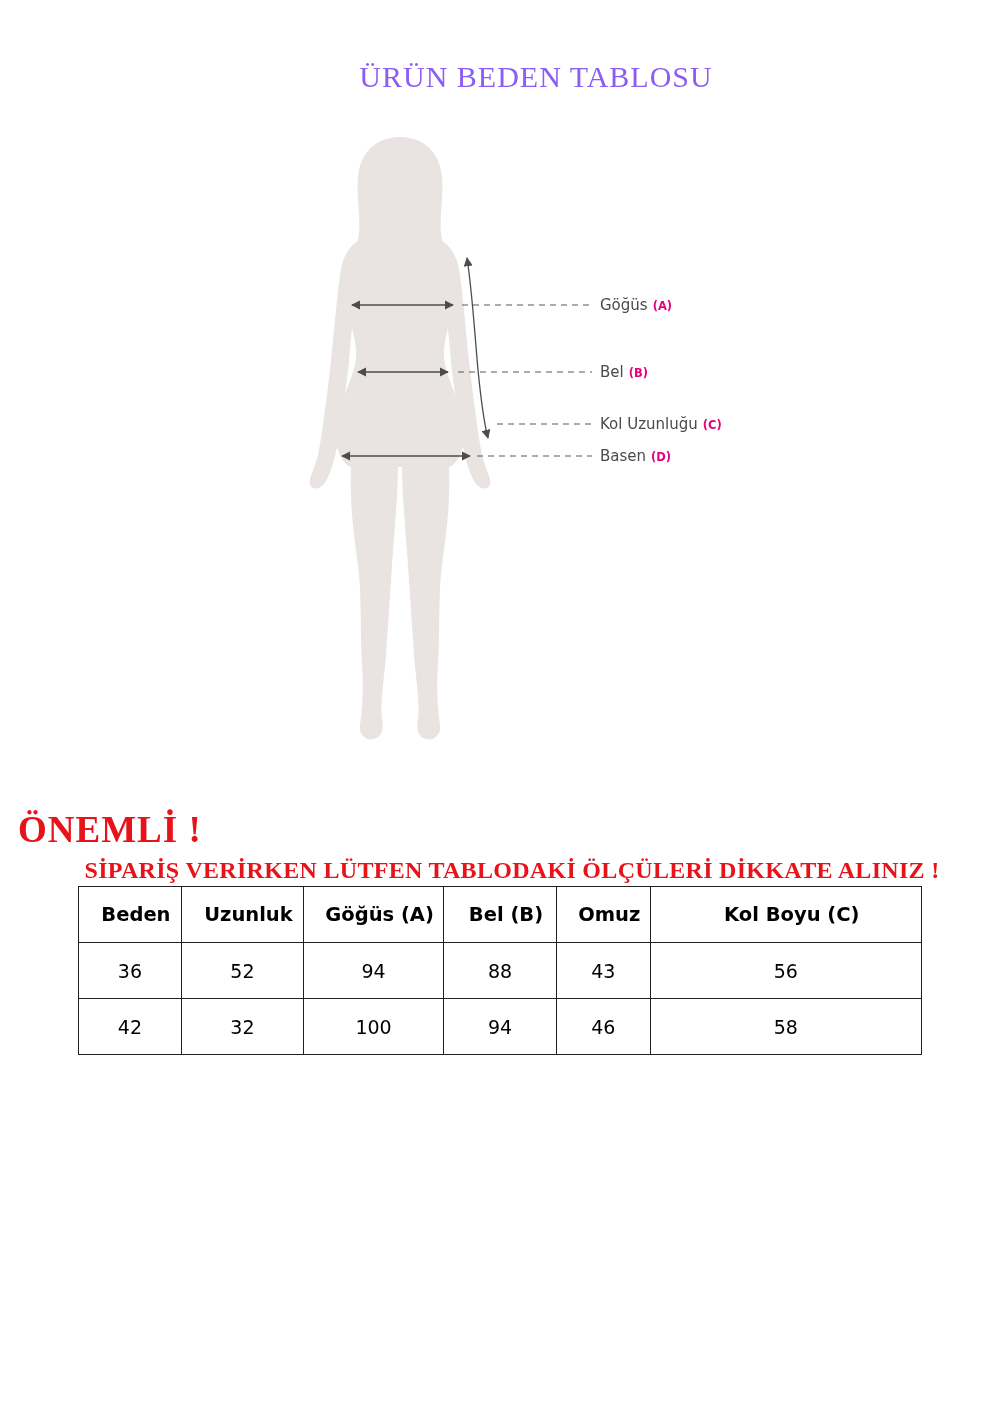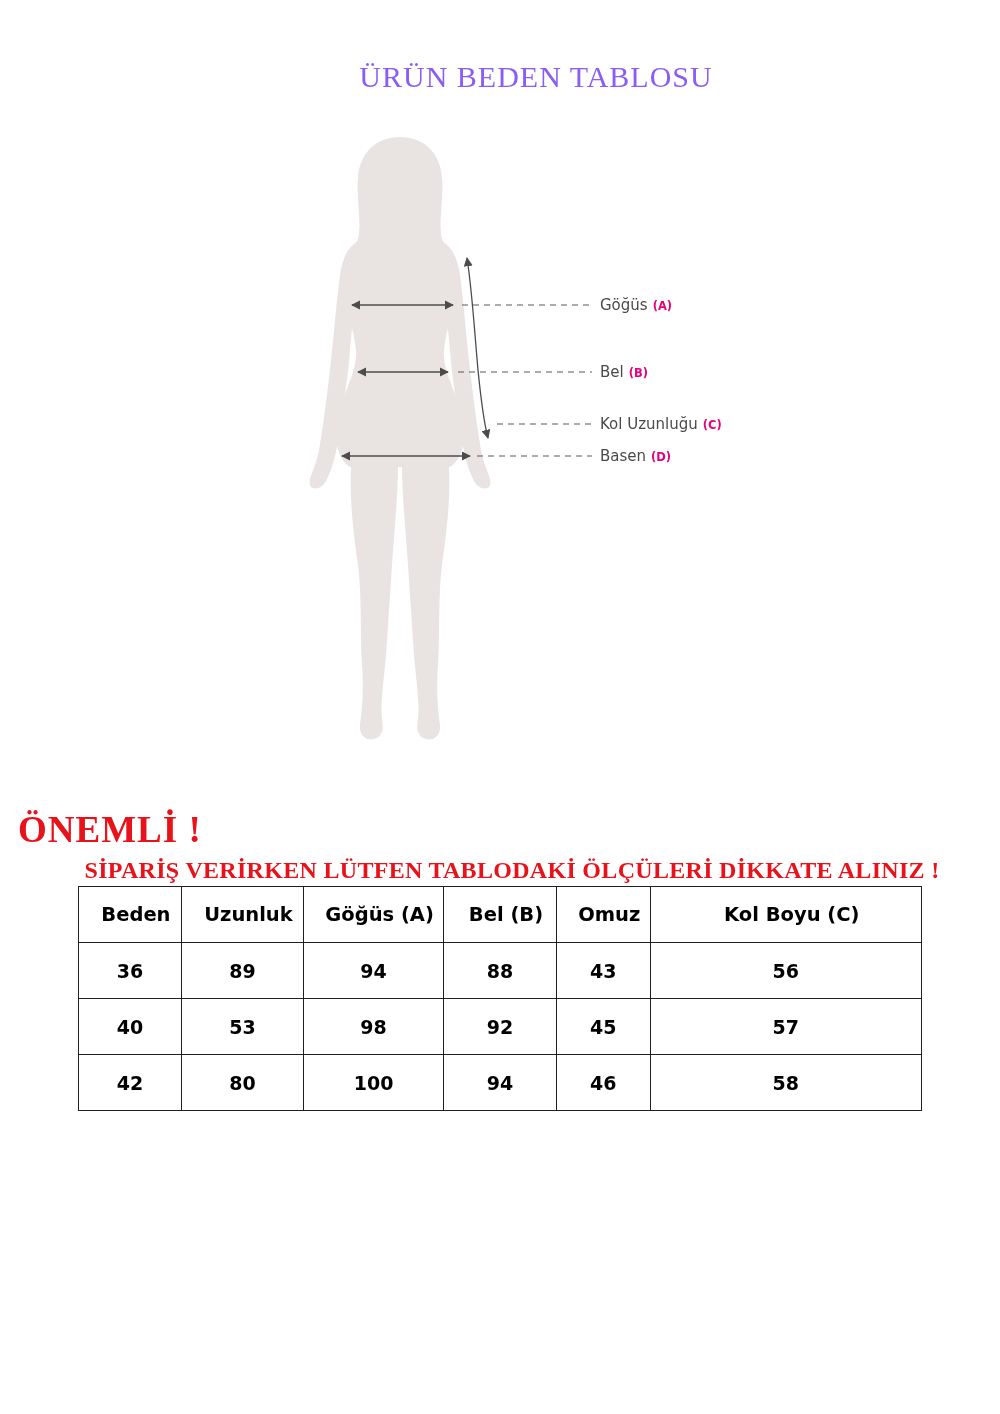--- a/index.html
+++ b/index.html
@@ -31,21 +31,21 @@
   }
   table.size-table{
     position:absolute;left:78px;top:886px;width:844px;
     border-collapse:collapse;table-layout:fixed;text-align:center;
     font-size:19px;color:#000;
   }
   .size-table th,.size-table td{
     border:1px solid #1f1f1f;height:55px;padding:0;
   }
   .size-table th{font-weight:700;font-size:19.5px;padding-left:12px;}
-  .size-table td{font-weight:700;margin-left:29px;}
+  .size-table td{font-weight:400;margin-left:29px;}
 </style>
 </head>
 <body>
 
 <h1 class="page-title">ÜRÜN BEDEN TABLOSU</h1>
 
 <div class="diagram">
   <svg width="500" height="615" viewBox="0 0 500 615">
     <defs>
       <marker id="ah" viewBox="0 0 10 10" refX="9" refY="5" markerWidth="7" markerHeight="7" orient="auto-start-reverse">
@@ -115,36 +115,28 @@
       <th>Uzunluk</th>
       <th>Göğüs (A)</th>
       <th>Bel (B)</th>
       <th>Omuz</th>
       <th>Kol Boyu (C)</th>
     </tr>
   </thead>
   <tbody>
     <tr>
       <td>36</td>
-      <td>89</td>
+      <td>52</td>
       <td>94</td>
       <td>88</td>
       <td>43</td>
       <td>56</td>
     </tr>
     <tr>
-      <td>40</td>
-      <td>53</td>
-      <td>98</td>
-      <td>92</td>
-      <td>45</td>
-      <td>57</td>
-    </tr>
-    <tr>
       <td>42</td>
-      <td>80</td>
+      <td>32</td>
       <td>100</td>
       <td>94</td>
       <td>46</td>
       <td>58</td>
     </tr>
   </tbody>
 </table>
 
 </body></html>

